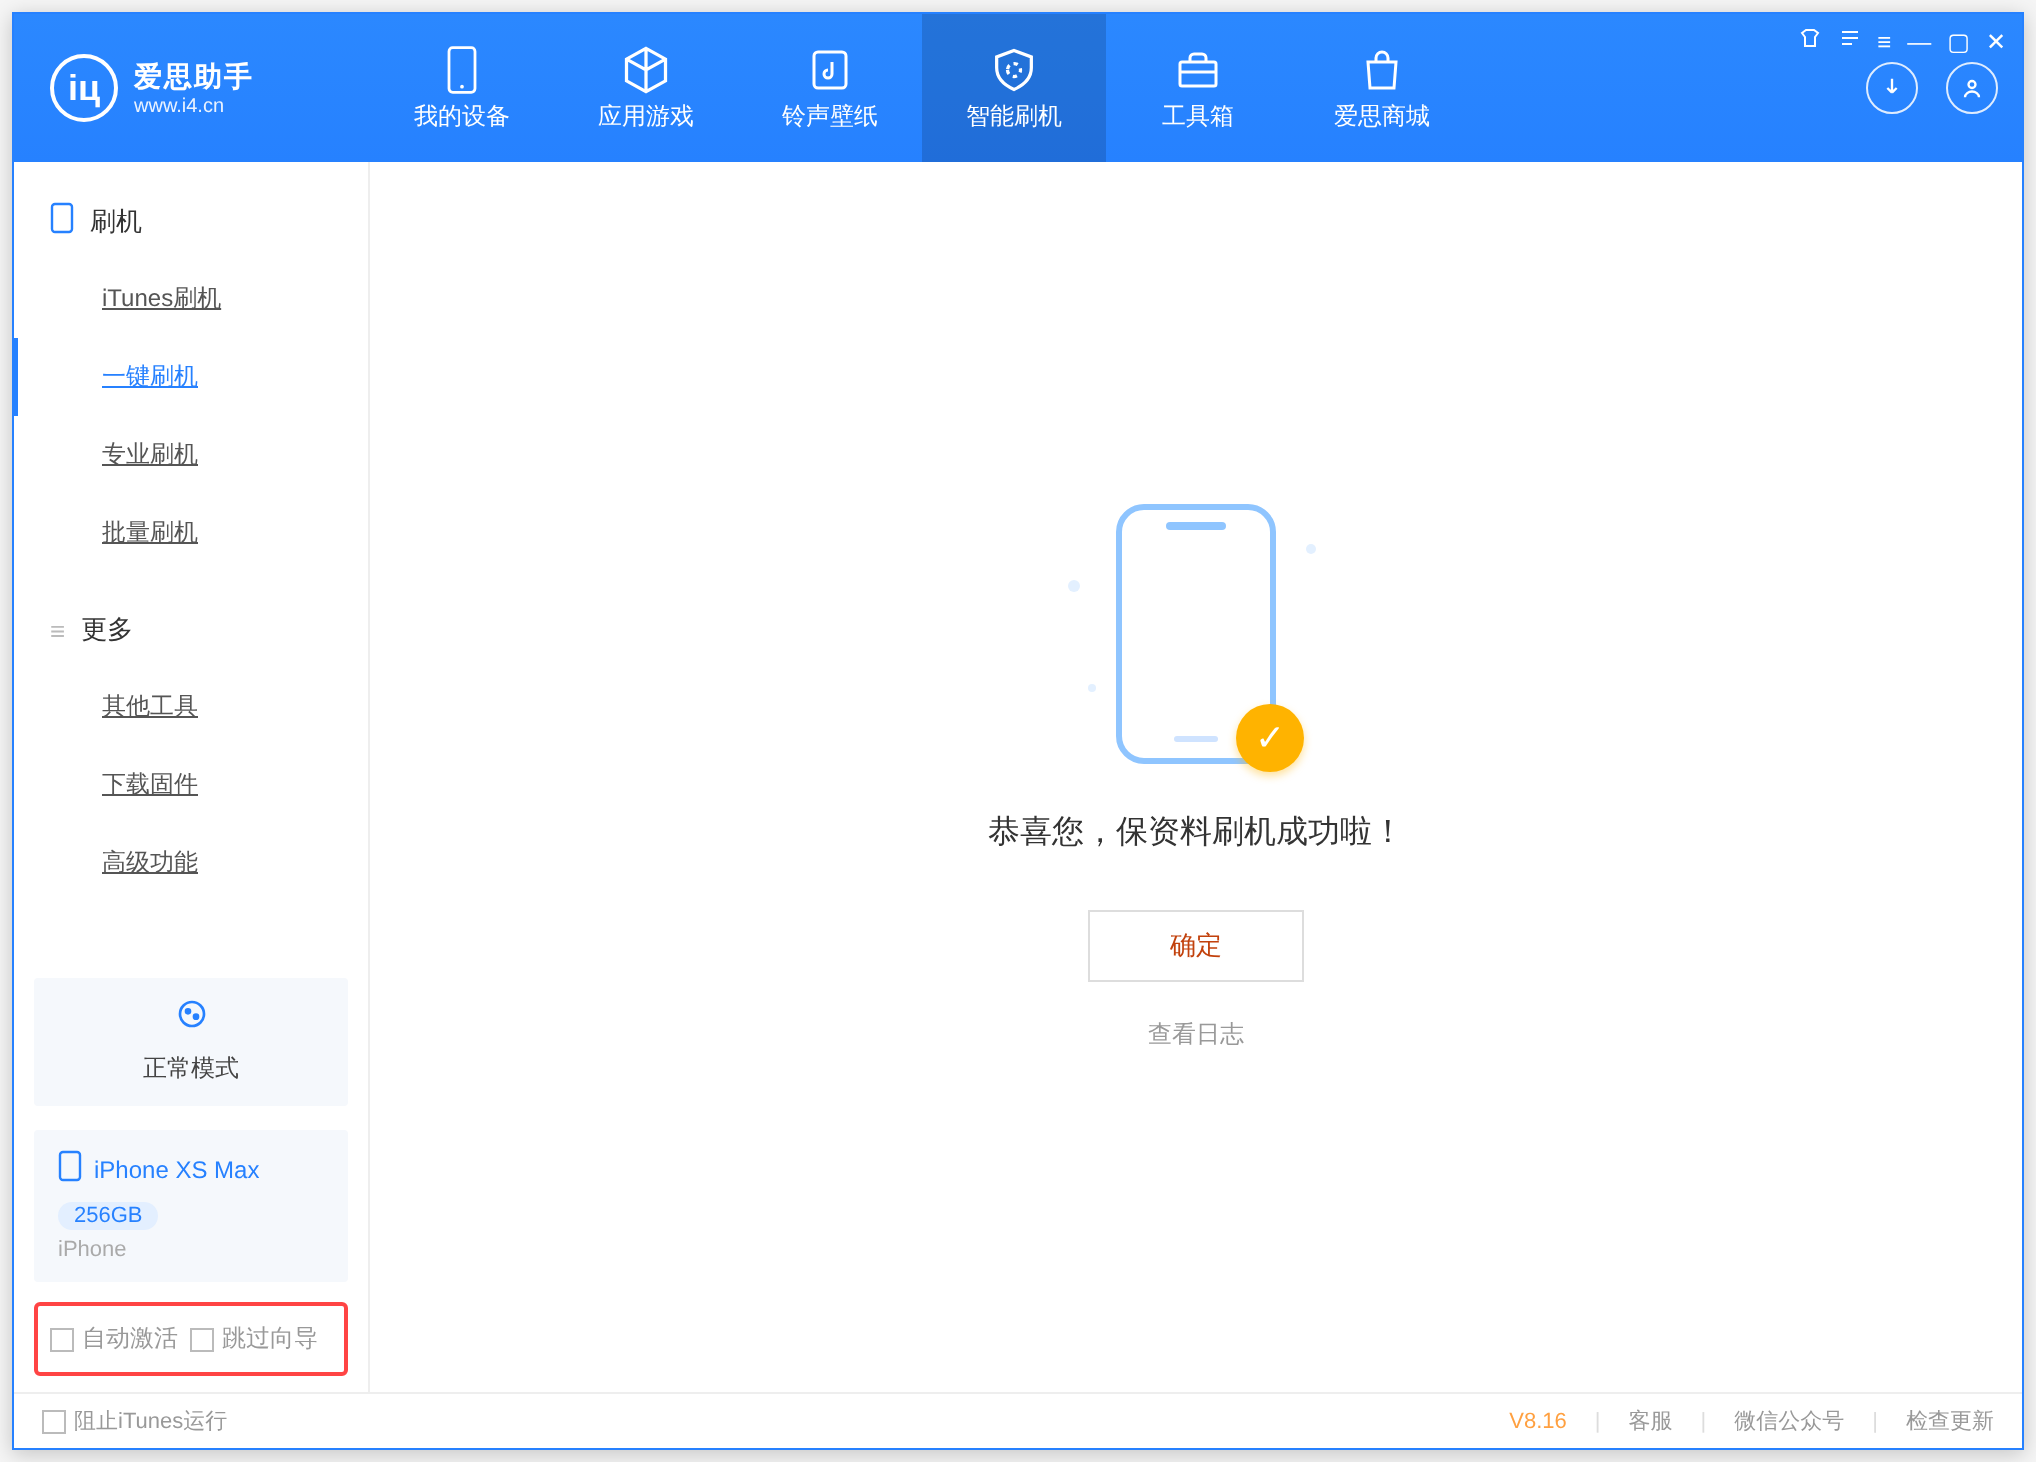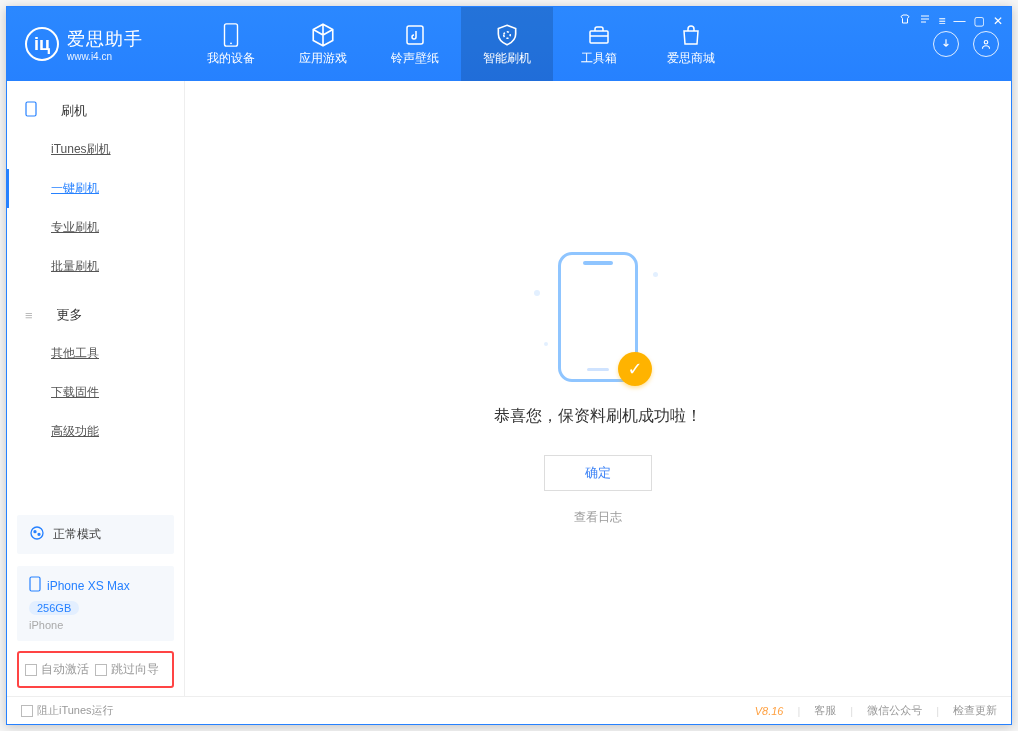--- a/index.html
+++ b/index.html
@@ -1,64 +1,64 @@
 <!DOCTYPE html>
 <html><head>
 <meta charset="utf-8">
 <style>
 * { margin: 0; padding: 0; box-sizing: border-box; font-family: "Microsoft YaHei", "PingFang SC", Arial, sans-serif; }
 body { background: #f5f5f5; display: flex; justify-content: center; align-items: center; height: 100vh; }
 .window { width: 1006px; height: 719px; background: #fff; box-shadow: 0 2px 10px rgba(0,0,0,0.2); display: flex; flex-direction: column; border: 1px solid #2681ff; }
 .header { height: 74px; background: linear-gradient(to bottom, #2b88ff, #2681ff); display: flex; align-items: center; color: #fff; position: relative; flex-shrink: 0; }
 .logo-area { width: 178px; display: flex; align-items: center; padding-left: 18px; }
 .logo-icon { width: 34px; height: 34px; border: 2px solid #fff; border-radius: 50%; display: flex; align-items: center; justify-content: center; font-weight: bold; font-size: 18px; margin-right: 8px; }
-.logo-text .brand { font-size: 18px; font-weight: normal; letter-spacing: 1px; }
+.logo-text .brand { font-size: 14px; font-weight: bold; letter-spacing: 1px; }
 .logo-text .domain { font-size: 10px; opacity: 0.9; }
 .nav { display: flex; }
 .nav-item { width: 92px; height: 74px; display: flex; flex-direction: column; align-items: center; justify-content: center; cursor: pointer; font-size: 12px; gap: 2px; position: relative; }
 .nav-item.active { background: rgba(0,0,0,0.15); }
 .nav-item .icon { width: 26px; height: 26px; display: flex; align-items: center; justify-content: center; }
 .header-right { position: absolute; right: 12px; top: 0; height: 74px; display: flex; align-items: center; gap: 14px; }
 .win-controls { position: absolute; right: 8px; top: 6px; display: flex; gap: 8px; font-size: 12px; color: #fff; align-items: center; }
 .win-controls span { cursor: pointer; }
 .circle-btn { width: 26px; height: 26px; border: 1.5px solid rgba(255,255,255,0.85); border-radius: 50%; display: flex; align-items: center; justify-content: center; cursor: pointer; }
 .body { flex: 1; display: flex; overflow: hidden; }
 .sidebar { width: 178px; background: #fff; border-right: 1px solid #eee; display: flex; flex-direction: column; }
 .side-section { padding-top: 10px; }
-.side-header { display: flex; align-items: center; padding: 10px 18px; font-size: 13px; color: #333; font-weight: 500; gap: 24px; }
+.side-header { display: flex; align-items: center; padding: 10px 18px; font-size: 13px; color: #333; font-weight: 500; gap: 8px; }
 .side-item { padding: 11px 18px 11px 44px; font-size: 12px; color: #555; cursor: pointer; text-decoration: underline; }
 .side-item.active { color: #2681ff; position: relative; }
 .side-item.active::before { content:""; position:absolute; left:0; top:0; bottom:0; width:2px; background:#2681ff; }
 .side-spacer { flex: 1; }
-.mode-card { margin: 6px 10px; padding: 10px 12px; background: #f5f8fc; border-radius: 2px; display: flex; align-items: center; gap: 8px; font-size: 12px; color: #444; }
+.mode-card { margin: 6px 10px; padding: 10px 12px; background: #f5f8fc; border-radius: 2px; display: flex; align-items: center; gap: 8px; font-size: 12px; color: #444; flex-direction: column; }
 .device-card { margin: 6px 10px 10px 10px; padding: 10px 12px; background: #f5f8fc; border-radius: 2px; font-size: 12px; }
 .device-card .name { color: #2681ff; font-weight: 500; margin-bottom: 6px; display:flex; align-items:center; gap:6px;}
 .device-card .cap { display:inline-block; padding: 1px 8px; border-radius: 10px; background:#e3efff; color:#2681ff; font-size:11px; margin-bottom:4px;}
 .device-card .type { color:#aaa; font-size:11px; }
 .chk-row { margin: 0 10px 8px 10px; padding:8px 6px; display:flex; gap:6px; font-size:12px; color:#999; border: 2px solid #f44; border-radius: 3px; align-items:center;}
 .chk { display:flex; align-items:center; gap:4px; cursor: default; }
 .chk-box { width:12px; height:12px; border:1px solid #bbb; }
 .main { flex: 1; background: #fff; display: flex; flex-direction: column; align-items: center; justify-content: center; position: relative; }
 .phone-illust { position: relative; margin-bottom: 24px; }
 .phone-frame { width: 80px; height: 130px; border: 3px solid #8fc5ff; border-radius: 14px; position: relative; background:#fff; }
 .phone-notch { position:absolute; top:6px; left:50%; transform:translateX(-50%); width:30px; height:4px; background:#8fc5ff; border-radius:2px;}
 .phone-btn { position:absolute; bottom:8px; left:50%; transform:translateX(-50%); width:22px; height:3px; background:#cfe3ff; border-radius:2px;}
 .check-badge { position:absolute; right:-14px; bottom:-4px; width:34px; height:34px; border-radius:50%; background:#ffb300; display:flex; align-items:center; justify-content:center; color:#fff; font-size:18px; box-shadow: 0 2px 4px rgba(255,179,0,0.4);}
 .sparkle { position:absolute; background:#e3f0ff; border-radius:50%; }
 .sparkle.s1 { width:6px; height:6px; left:-24px; top:38px; }
 .sparkle.s2 { width:4px; height:4px; left:-14px; top:90px; }
 .sparkle.s3 { width:5px; height:5px; right:-20px; top:20px; }
 .success-msg { font-size: 16px; color: #333; margin-bottom: 28px; }
-.ok-btn { padding: 8px 40px; border: 1px solid #ddd; background:#fff; font-size: 13px; color:#3b82f6; cursor:pointer; margin-bottom: 18px; }
+.ok-btn { padding: 8px 40px; border: 1px solid #ddd; background:#fff; font-size: 13px; color:#c2410c; cursor:pointer; margin-bottom: 18px; }
 .log-link { font-size: 12px; color:#999; cursor:pointer; text-decoration: none; }
 .footer { height: 28px; border-top: 1px solid #eee; display: flex; align-items: center; padding: 0 14px; font-size: 11px; color: #999; flex-shrink:0; }
 .footer .f-left { display:flex; align-items:flex-start; gap:4px; }
 .footer .f-right { margin-left:auto; display:flex; align-items:center; gap:14px; }
 .footer .sep { color:#ddd; }
-.footer .ver { color:#ffa040;font-style:italic; }
+.footer .ver { color:#ffa040; }
 </style>
 </head>
 <body>
 
 <div class="window">
 
   <div class="header">
     <div class="win-controls">
       <span>
         <svg width="12" height="12" viewBox="0 0 24 24" fill="none" stroke="#fff" stroke-width="2">

